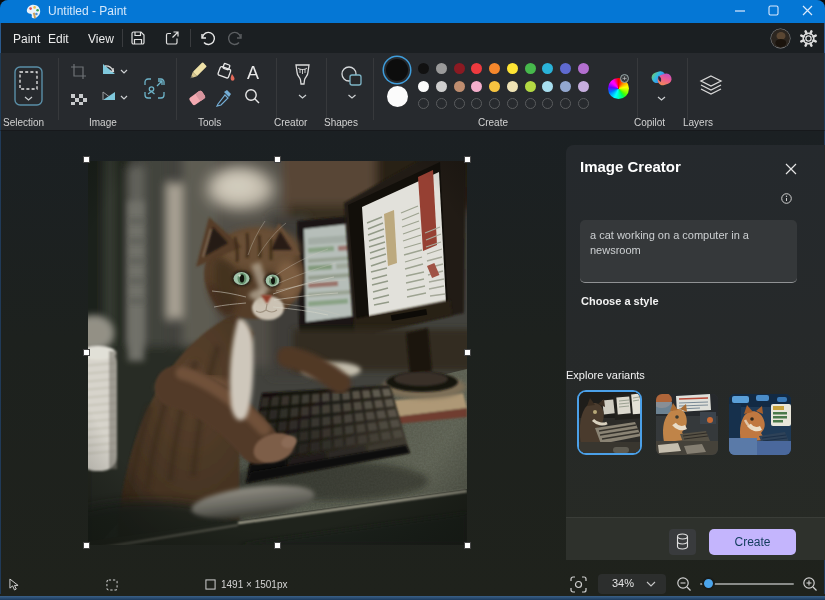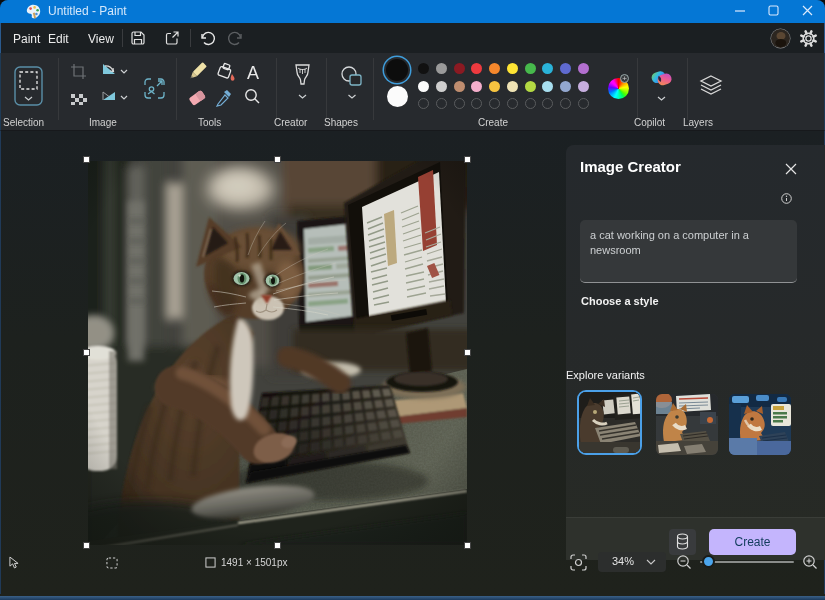--- a/index.html
+++ b/index.html
@@ -18,21 +18,21 @@
 .rsep { top:5px; width:1px; height:62px; background:#37393c; }
 .rlabel { top:64px; font-size:10px; color:#d2d2d2; }
 
 #canvasarea { left:0; top:131px; width:825px; height:463px; background:linear-gradient(180deg,#1b2023 0%,#1d211e 45%,#1f221c 100%); border-left:1px solid #203a58; border-right:1px solid #203a58; }
 #pic { left:88px; top:161px; width:379px; height:384px; overflow:hidden; background:#55534b; }
 .handle { width:5px; height:5px; background:#fff; outline:1px solid #444; }
 
 #panel { left:566px; top:145px; width:259px; height:415px; background:linear-gradient(180deg,#25292d 0%,#26292a 45%,#272a24 100%); border-radius:8px 0 0 0; }
 #panelfooter { left:0px; top:372px; width:259px; height:43px; background:#2e312c; border-top:1px solid #3a3d38; }
 
-#statusbar { left:0; top:541px; width:810px; height:31px; }
+#statusbar { left:0; top:563px; width:810px; height:31px; }
 #bottomborder { left:0; top:596px; width:825px; height:4px; background:linear-gradient(#3a6088,#1c3a5c); }
 </style>
 </head>
 <body>
 <div id="win">
   <div class="abs" id="titlebar">
     <svg class="abs" style="left:26px; top:4px;" width="15" height="15" viewBox="0 0 15 15">
       <path d="M7.5 0.8 C11.2 0.8 14.2 3.6 14.2 7.2 C14.2 10.8 11.4 13.6 8 14.2 C6.2 14.5 5.4 13.4 5.8 12 C6.1 10.9 5.6 10 4.4 9.8 C2.2 9.5 0.8 8.6 0.8 6.8 C1 3.4 3.9 0.8 7.5 0.8 Z" fill="#e8f2fa"></path>
       <circle cx="4.6" cy="4.6" r="1.3" fill="#e85050"></circle>
       <circle cx="8.6" cy="3.4" r="1.3" fill="#f2c14a"></circle>

